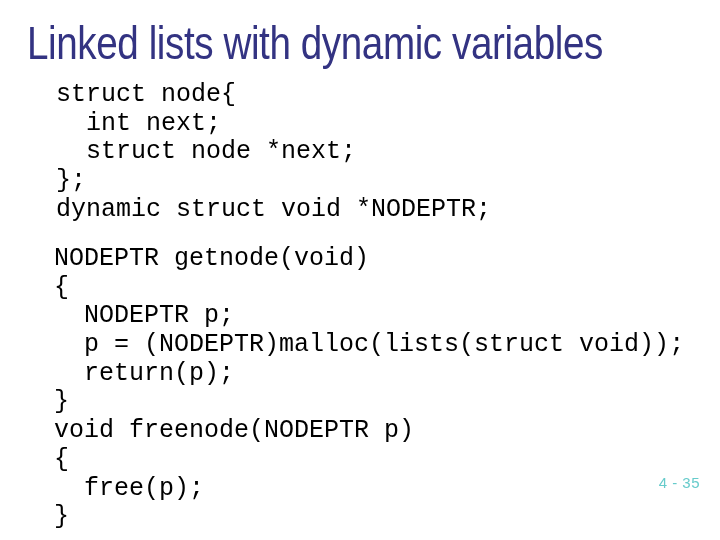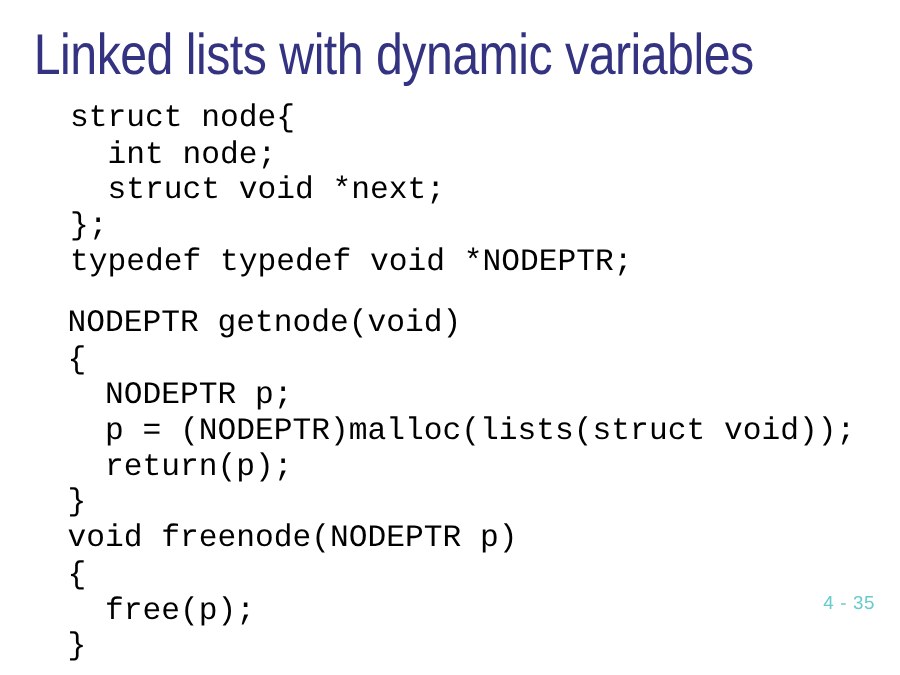--- a/index.html
+++ b/index.html
@@ -53,24 +53,24 @@
 </style>
 </head>
 <body>
 
 <div class="slide">
 
   <h1 class="title">Linked lists with dynamic variables</h1>
 
   <div class="code code-block-1">
     <div class="code-line"><span class="kw">struct</span><span> node{</span></div>
-    <div class="code-line"><span>  </span><span class="kw">int</span><span> node</span><span class="kw">;</span></div>
-    <div class="code-line"><span>  </span><span class="kw">struct</span><span> void *next</span><span class="kw">;</span></div>
+    <div class="code-line"><span>  </span><span class="kw">int</span><span> next</span><span class="kw">;</span></div>
+    <div class="code-line"><span>  </span><span class="kw">struct</span><span> node *next</span><span class="kw">;</span></div>
     <div class="code-line"><span>}</span><span class="kw">;</span></div>
-    <div class="code-line"><span class="kw">typedef typedef</span><span> void *NODEPTR</span><span class="kw">;</span></div>
+    <div class="code-line"><span class="kw">dynamic struct</span><span> void *NODEPTR</span><span class="kw">;</span></div>
   </div>
 
   <div class="code code-block-2">
     <div class="code-line"><span>NODEPTR getnode(</span><span class="kw">void</span><span>)</span></div>
     <div class="code-line"><span>{</span></div>
     <div class="code-line"><span>  NODEPTR p</span><span class="kw">;</span></div>
     <div class="code-line"><span>  p = (NODEPTR)malloc(</span><span class="kw">lists</span><span>(</span><span class="kw">struct</span><span> void))</span><span class="kw">;</span></div>
     <div class="code-line"><span>  </span><span class="kw">return</span><span>(p)</span><span class="kw">;</span></div>
     <div class="code-line"><span>}</span></div>
     <div class="code-line"><span class="kw">void</span><span> freenode(NODEPTR p)</span></div>

